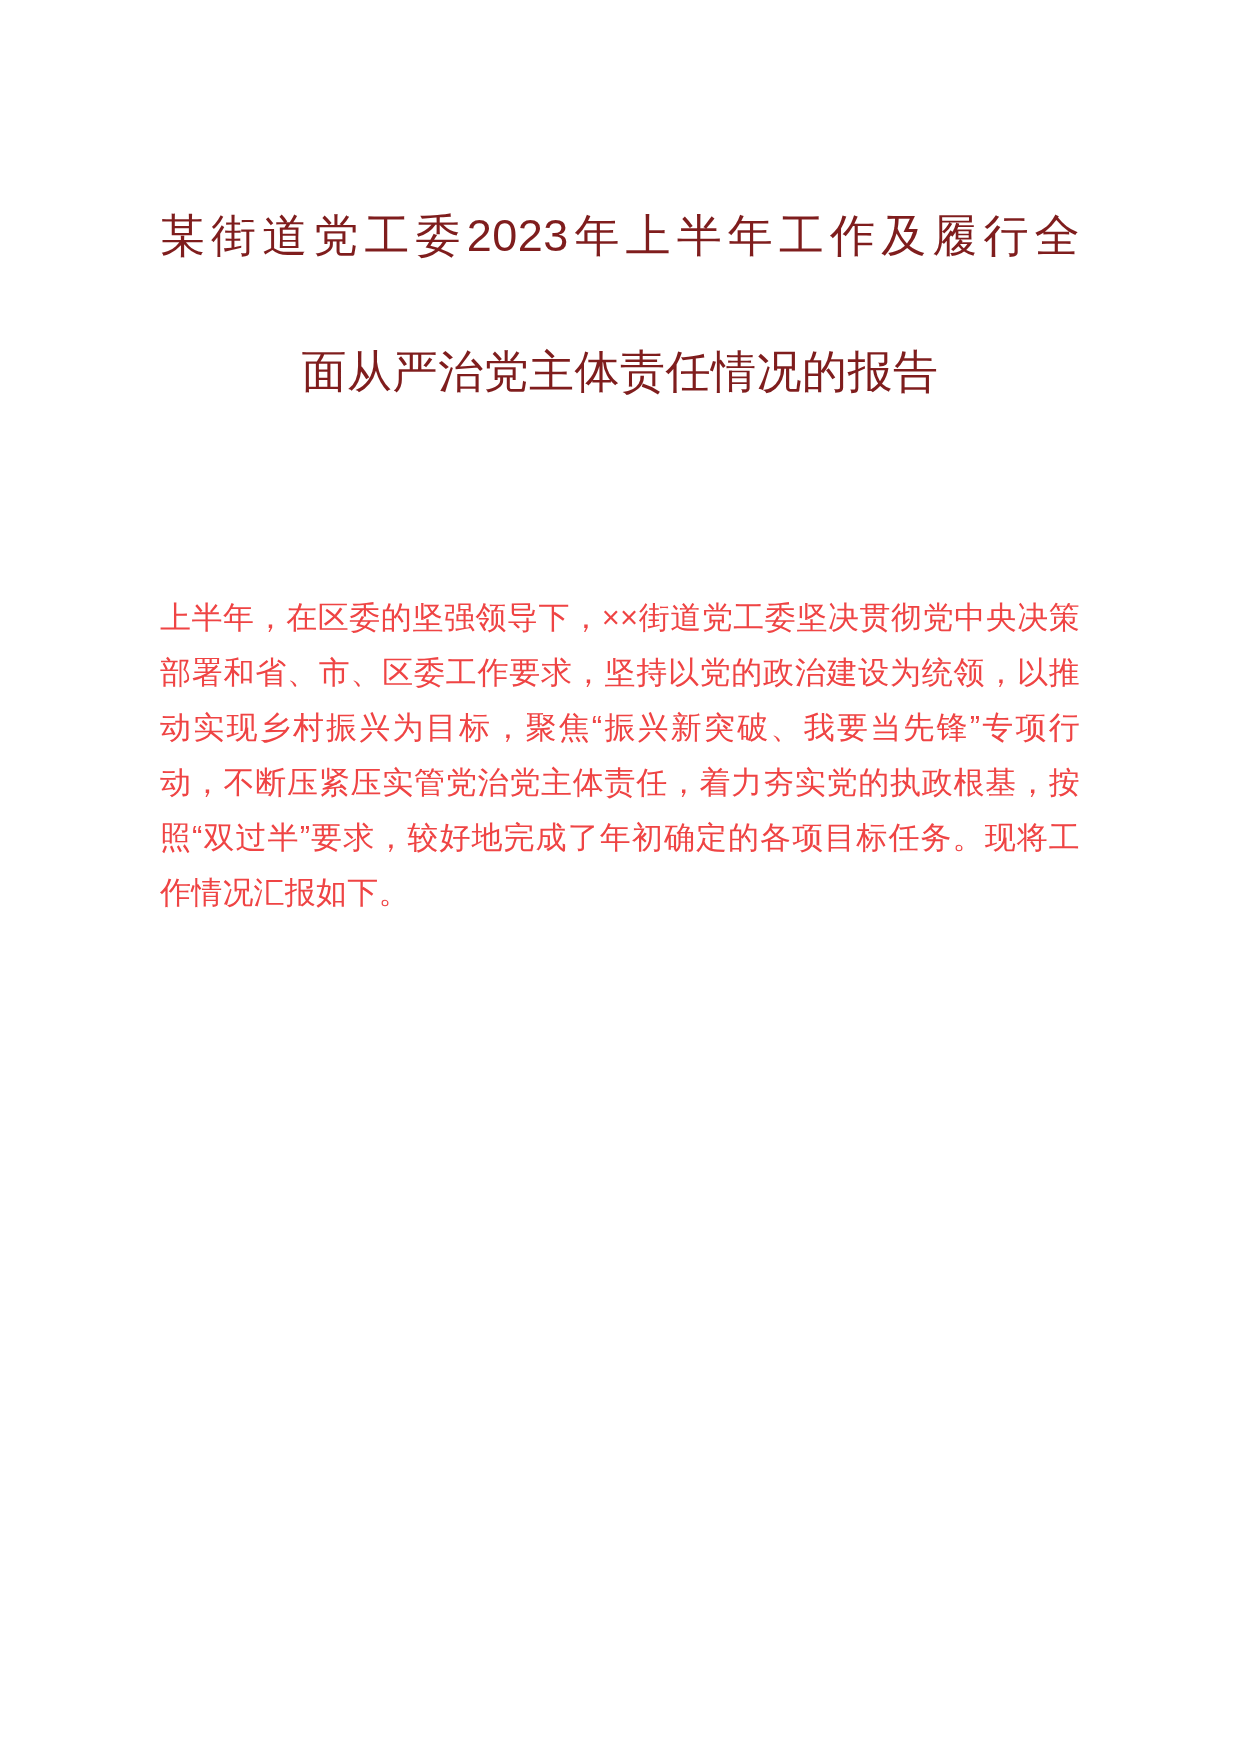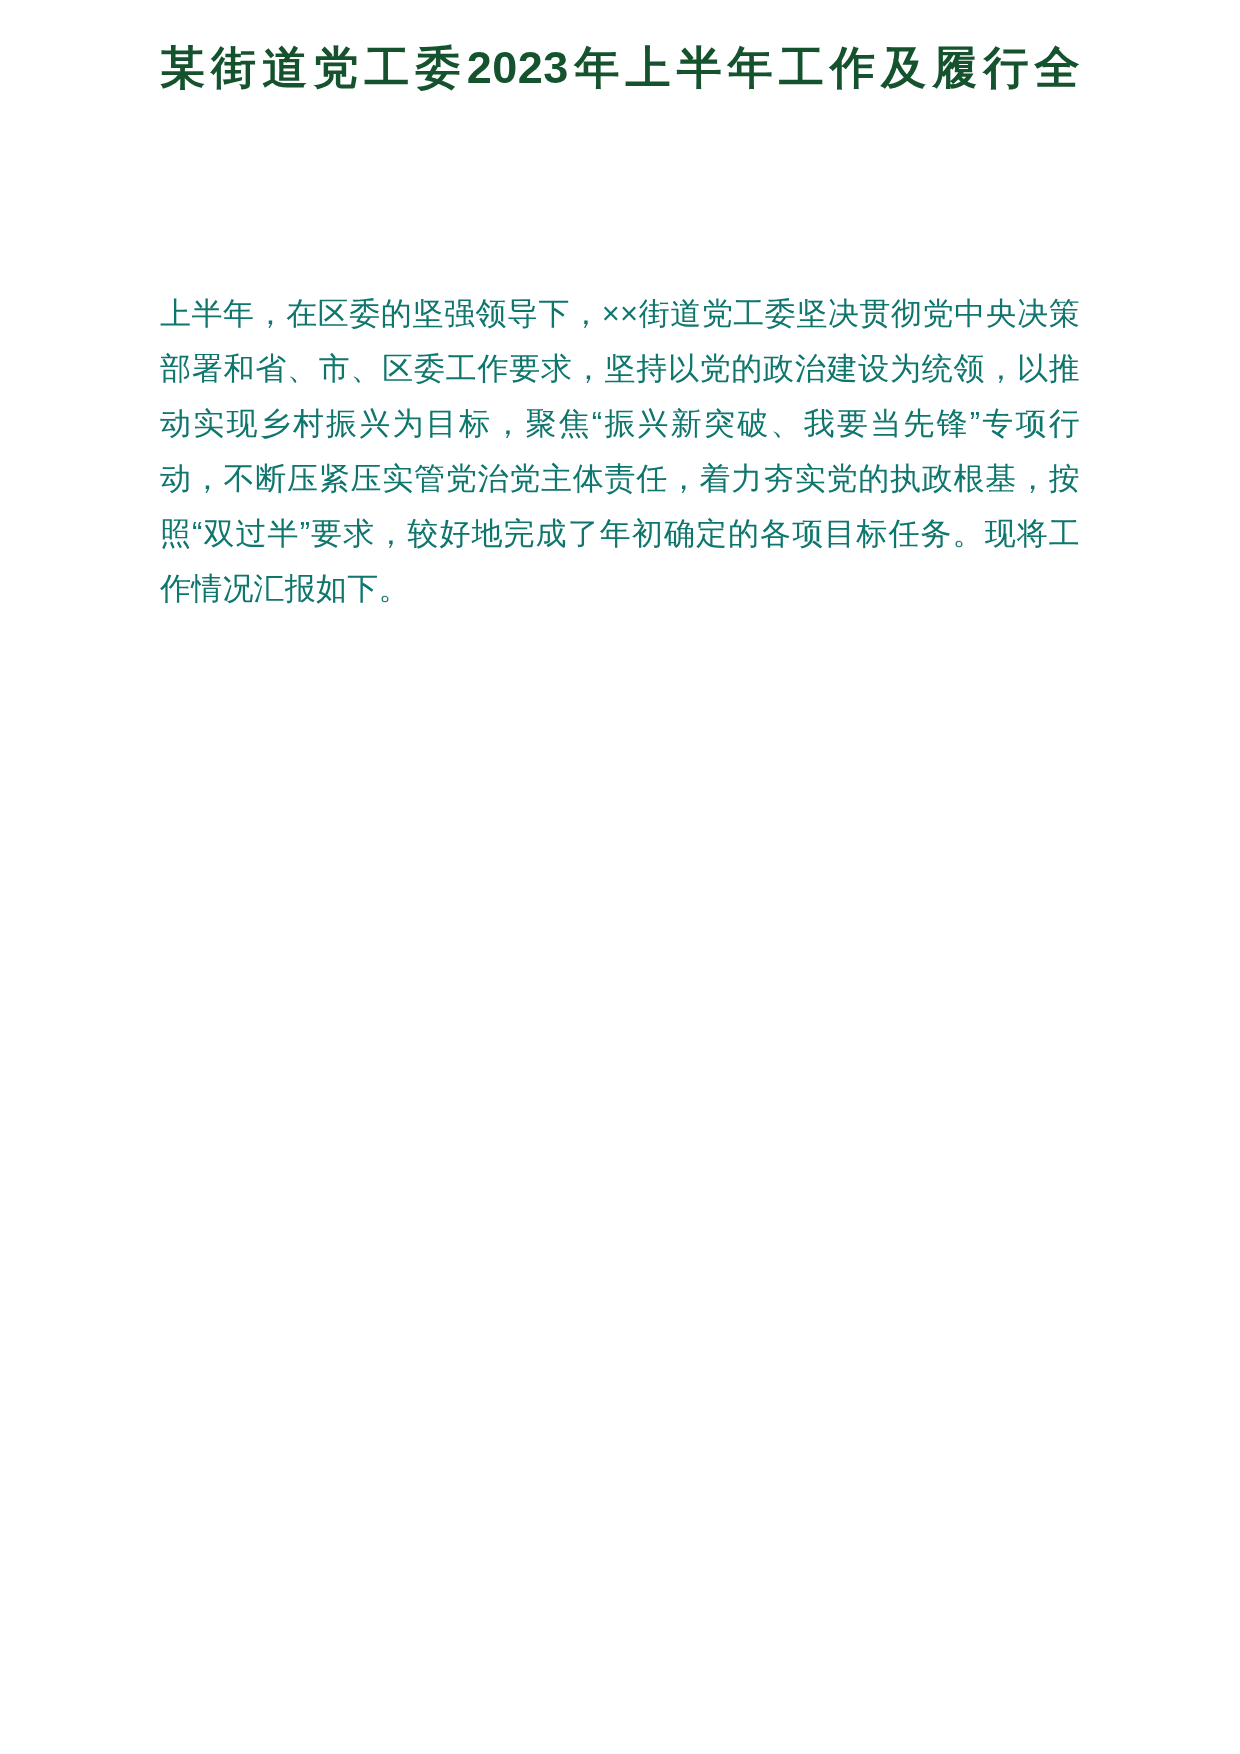--- a/index.html
+++ b/index.html
@@ -18,47 +18,48 @@
   .page {
     position: relative;
     width: 1240px;
     height: 1754px;
     background: #ffffff;
     box-sizing: border-box;
     padding: 0 160px;
   }
   .doc-title {
     margin: 0;
+    padding-top: 168px;
     font-size: 45px;
-    font-weight: bold;
+    font-weight: normal;
     line-height: 136px;
     letter-spacing: 0.5px;
     text-align: justify;
     text-align-last: justify;
     word-break: break-all;
-    color: #14532d;
+    color: #7f1d1d;
   }
   .title-line {
     display: block;
     text-align: justify;
     text-align-last: justify;
     word-break: break-all;
   }
   .title-line.last {
     text-align-last: center;
   }
   .body-block {
     margin: 0;
     font-size: 31px;
     line-height: 55px;
     letter-spacing: 0.2px;
     text-align: justify;
     text-align-last: left;
     word-break: break-all;
-    color: #0f766e;
+    color: #ef4444;
   }
   .para-intro {
     margin-top: 150px;
   }
   .section-heading {
     margin-top: 72px;
   }
   .para-sub {
     margin-top: 72px;
   }
@@ -66,19 +67,20 @@
     
   }
 </style>
 </head>
 <body>
 
 <div class="page">
 
   <h1 class="doc-title">
     <span class="title-line">某街道党工委2023年上半年工作及履行全</span>
+    <span class="title-line last">面从严治党主体责任情况的报告</span>
   </h1>
 
   <p class="body-block para-intro indent">上半年，在区委的坚强领导下，××街道党工委坚决贯彻党中央决策部署和省、市、区委工作要求，坚持以党的政治建设为统领，以推动实现乡村振兴为目标，聚焦“振兴新突破、我要当先锋”专项行动，不断压紧压实管党治党主体责任，着力夯实党的执政根基，按照“双过半”要求，较好地完成了年初确定的各项目标任务。现将工作情况汇报如下。</p>
 
 
 
 </div>
 
 </body></html>

